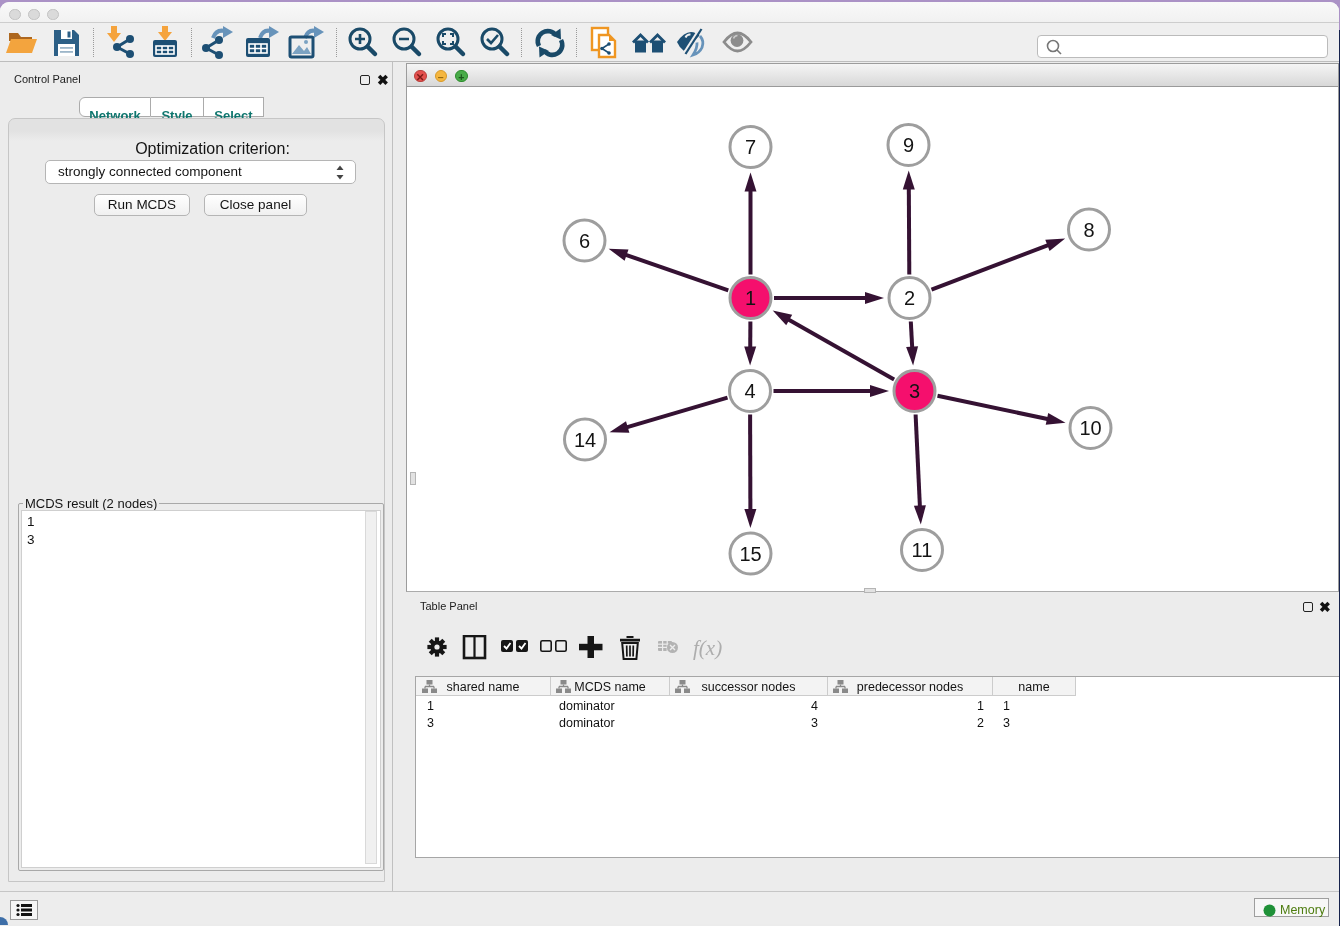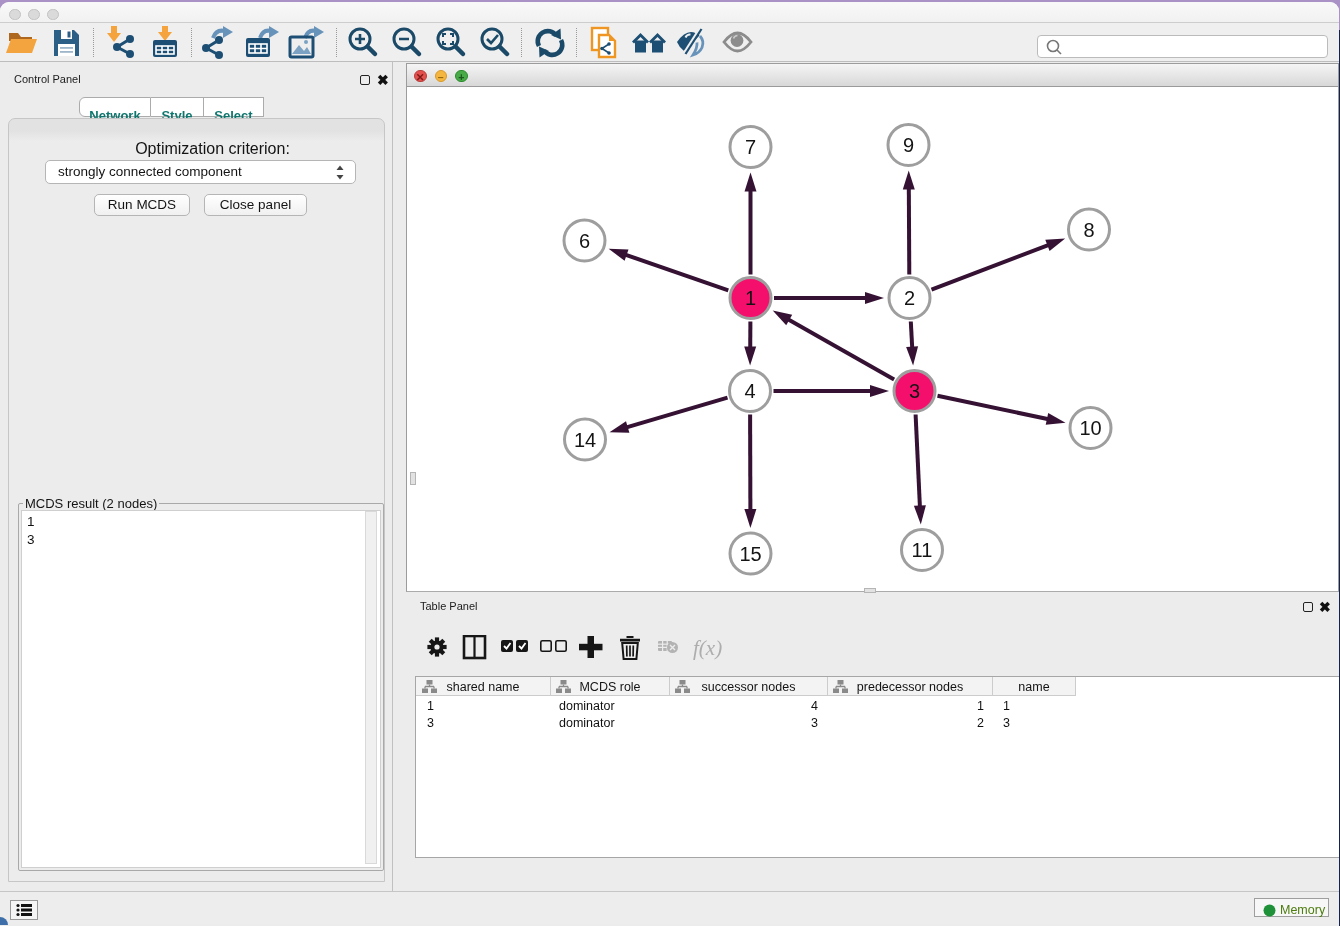--- a/index.html
+++ b/index.html
@@ -346,21 +346,21 @@
           <line x1="9.2" y1="0" x2="9.2" y2="10" stroke="#ececec" stroke-width="1.2"></line>
           <circle cx="14.5" cy="6.5" r="5.5"></circle>
           <path d="M12 4 l5 5 M17 4 l-5 5" stroke="#ececec" stroke-width="1.4"></path>
         </g>
         <text x="266" y="20" font-family="Liberation Serif, serif" font-style="italic" font-size="21" fill="#adadad">f(x)</text>
       </g>
     </svg>
     <div id="ttable">
       <div class="throw" style="width:660px;"></div>
       <div class="thcell" style="left:0;width:135px;">shared name</div>
-      <div class="thcell" style="left:135px;width:119px;">MCDS role</div>
+      <div class="thcell" style="left:135px;width:119px;">MCDS name</div>
       <div class="thcell" style="left:254px;width:158px;">successor nodes</div>
       <div class="thcell" style="left:412px;width:165px;">predecessor nodes</div>
       <div class="thcell" style="left:577px;width:83px;">name</div>
       <svg class="hier" style="position:absolute;left:6px;top:2.5px;" width="15" height="14">
           <g fill="#8a8a8a">
             <rect x="4.5" y="0" width="6" height="4.5"></rect>
             <rect x="0" y="8.5" width="6" height="4.5"></rect>
             <rect x="9" y="8.5" width="6" height="4.5"></rect>
             <path d="M7.5 4.5 v2 M3 6.5 h9 M3 6.5 v2 M12 6.5 v2" stroke="#8a8a8a" stroke-width="1.3" fill="none"></path>
           </g>

